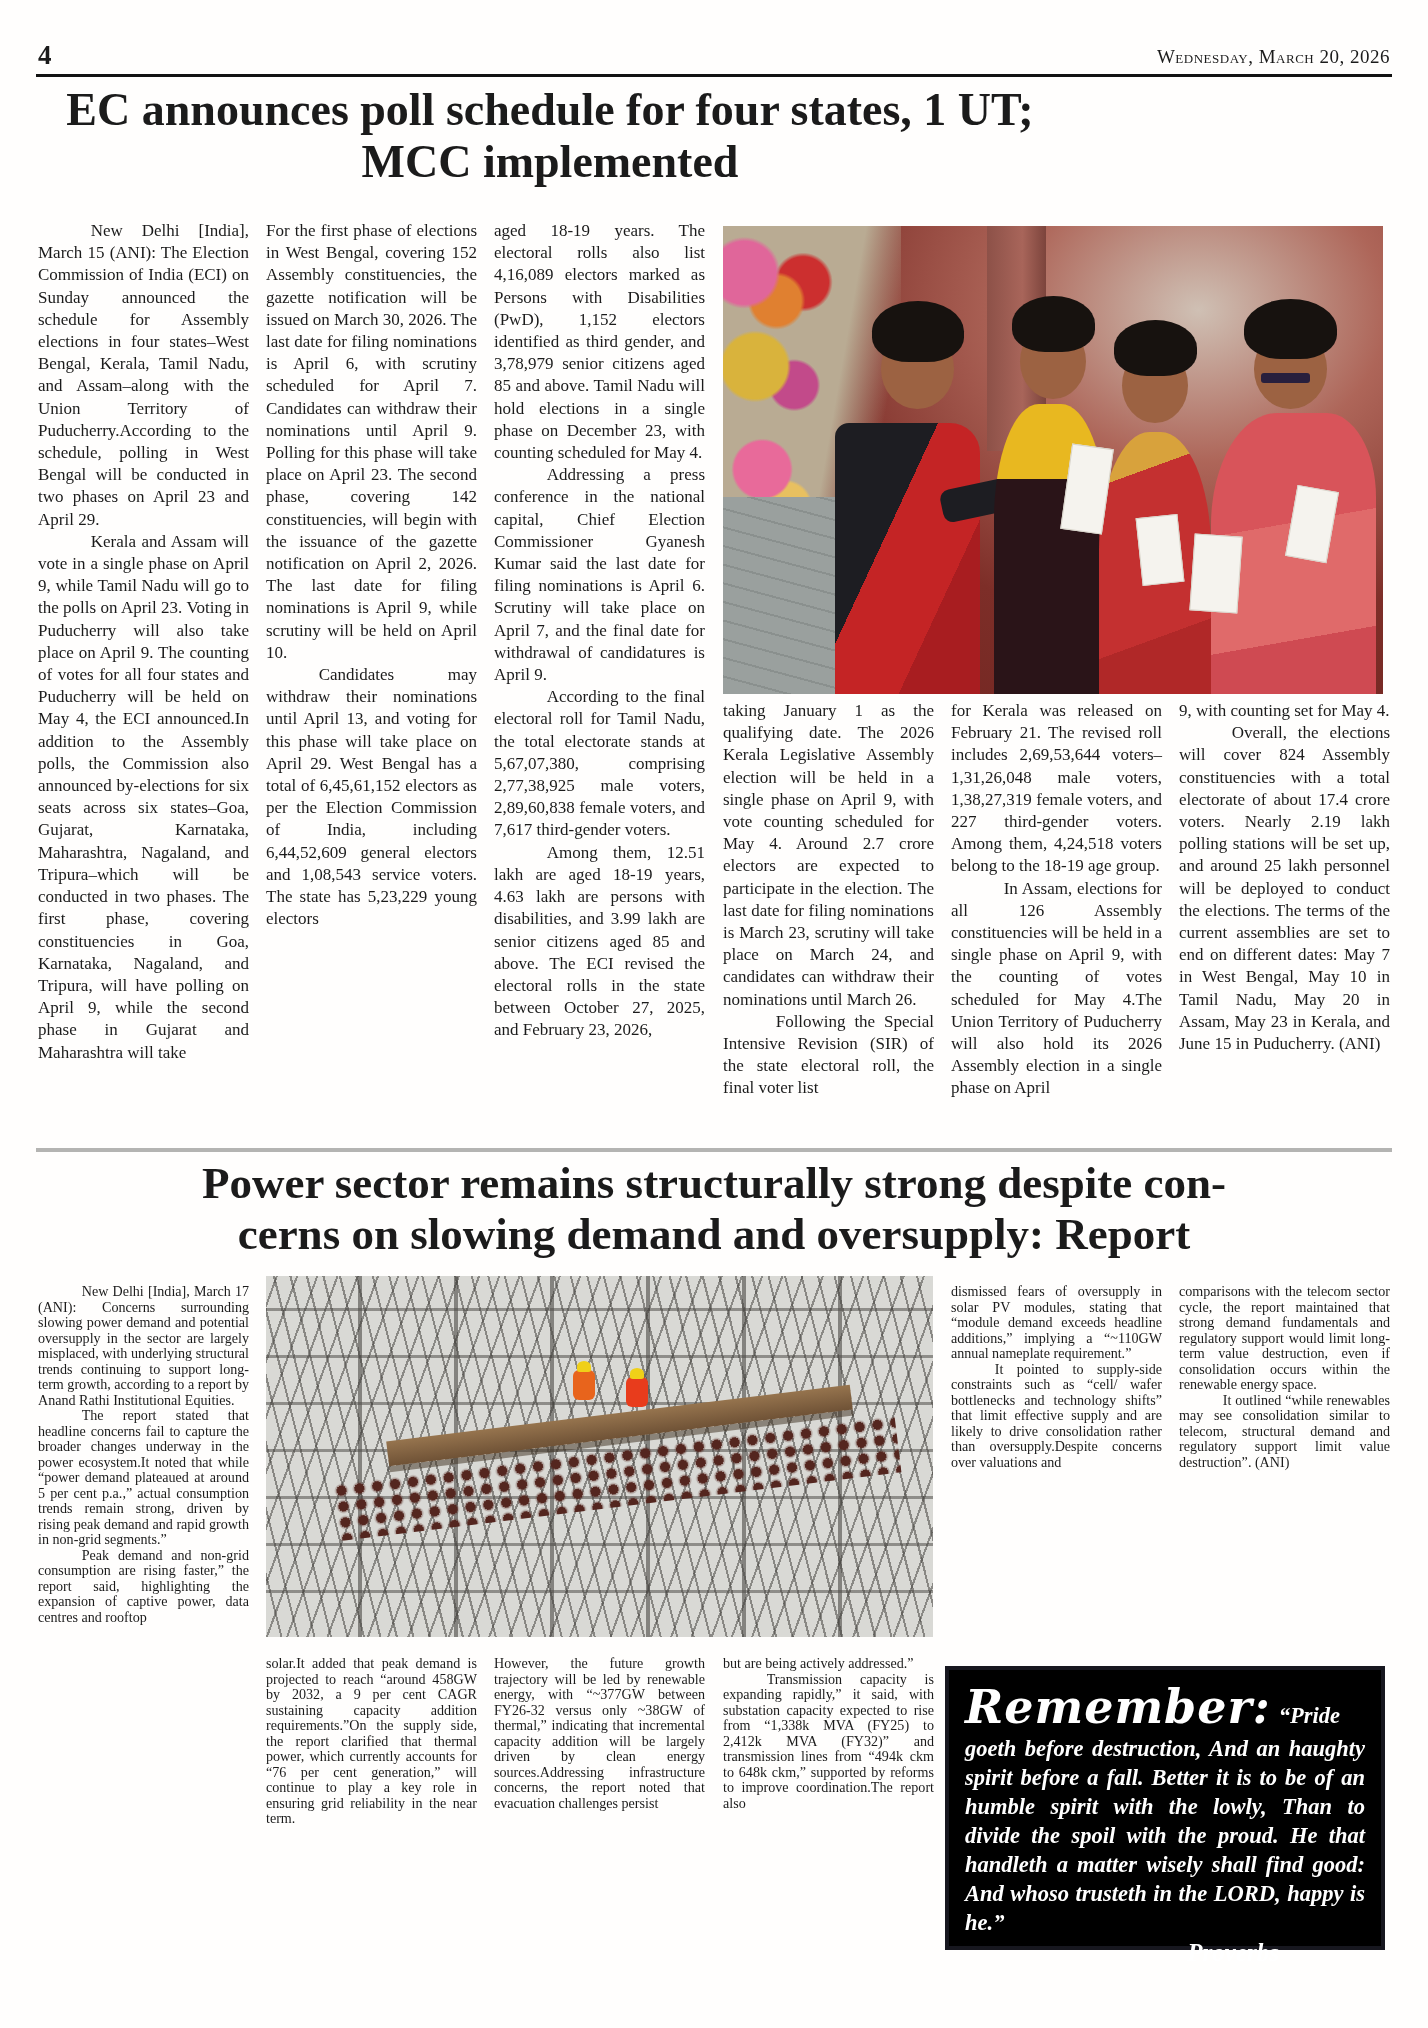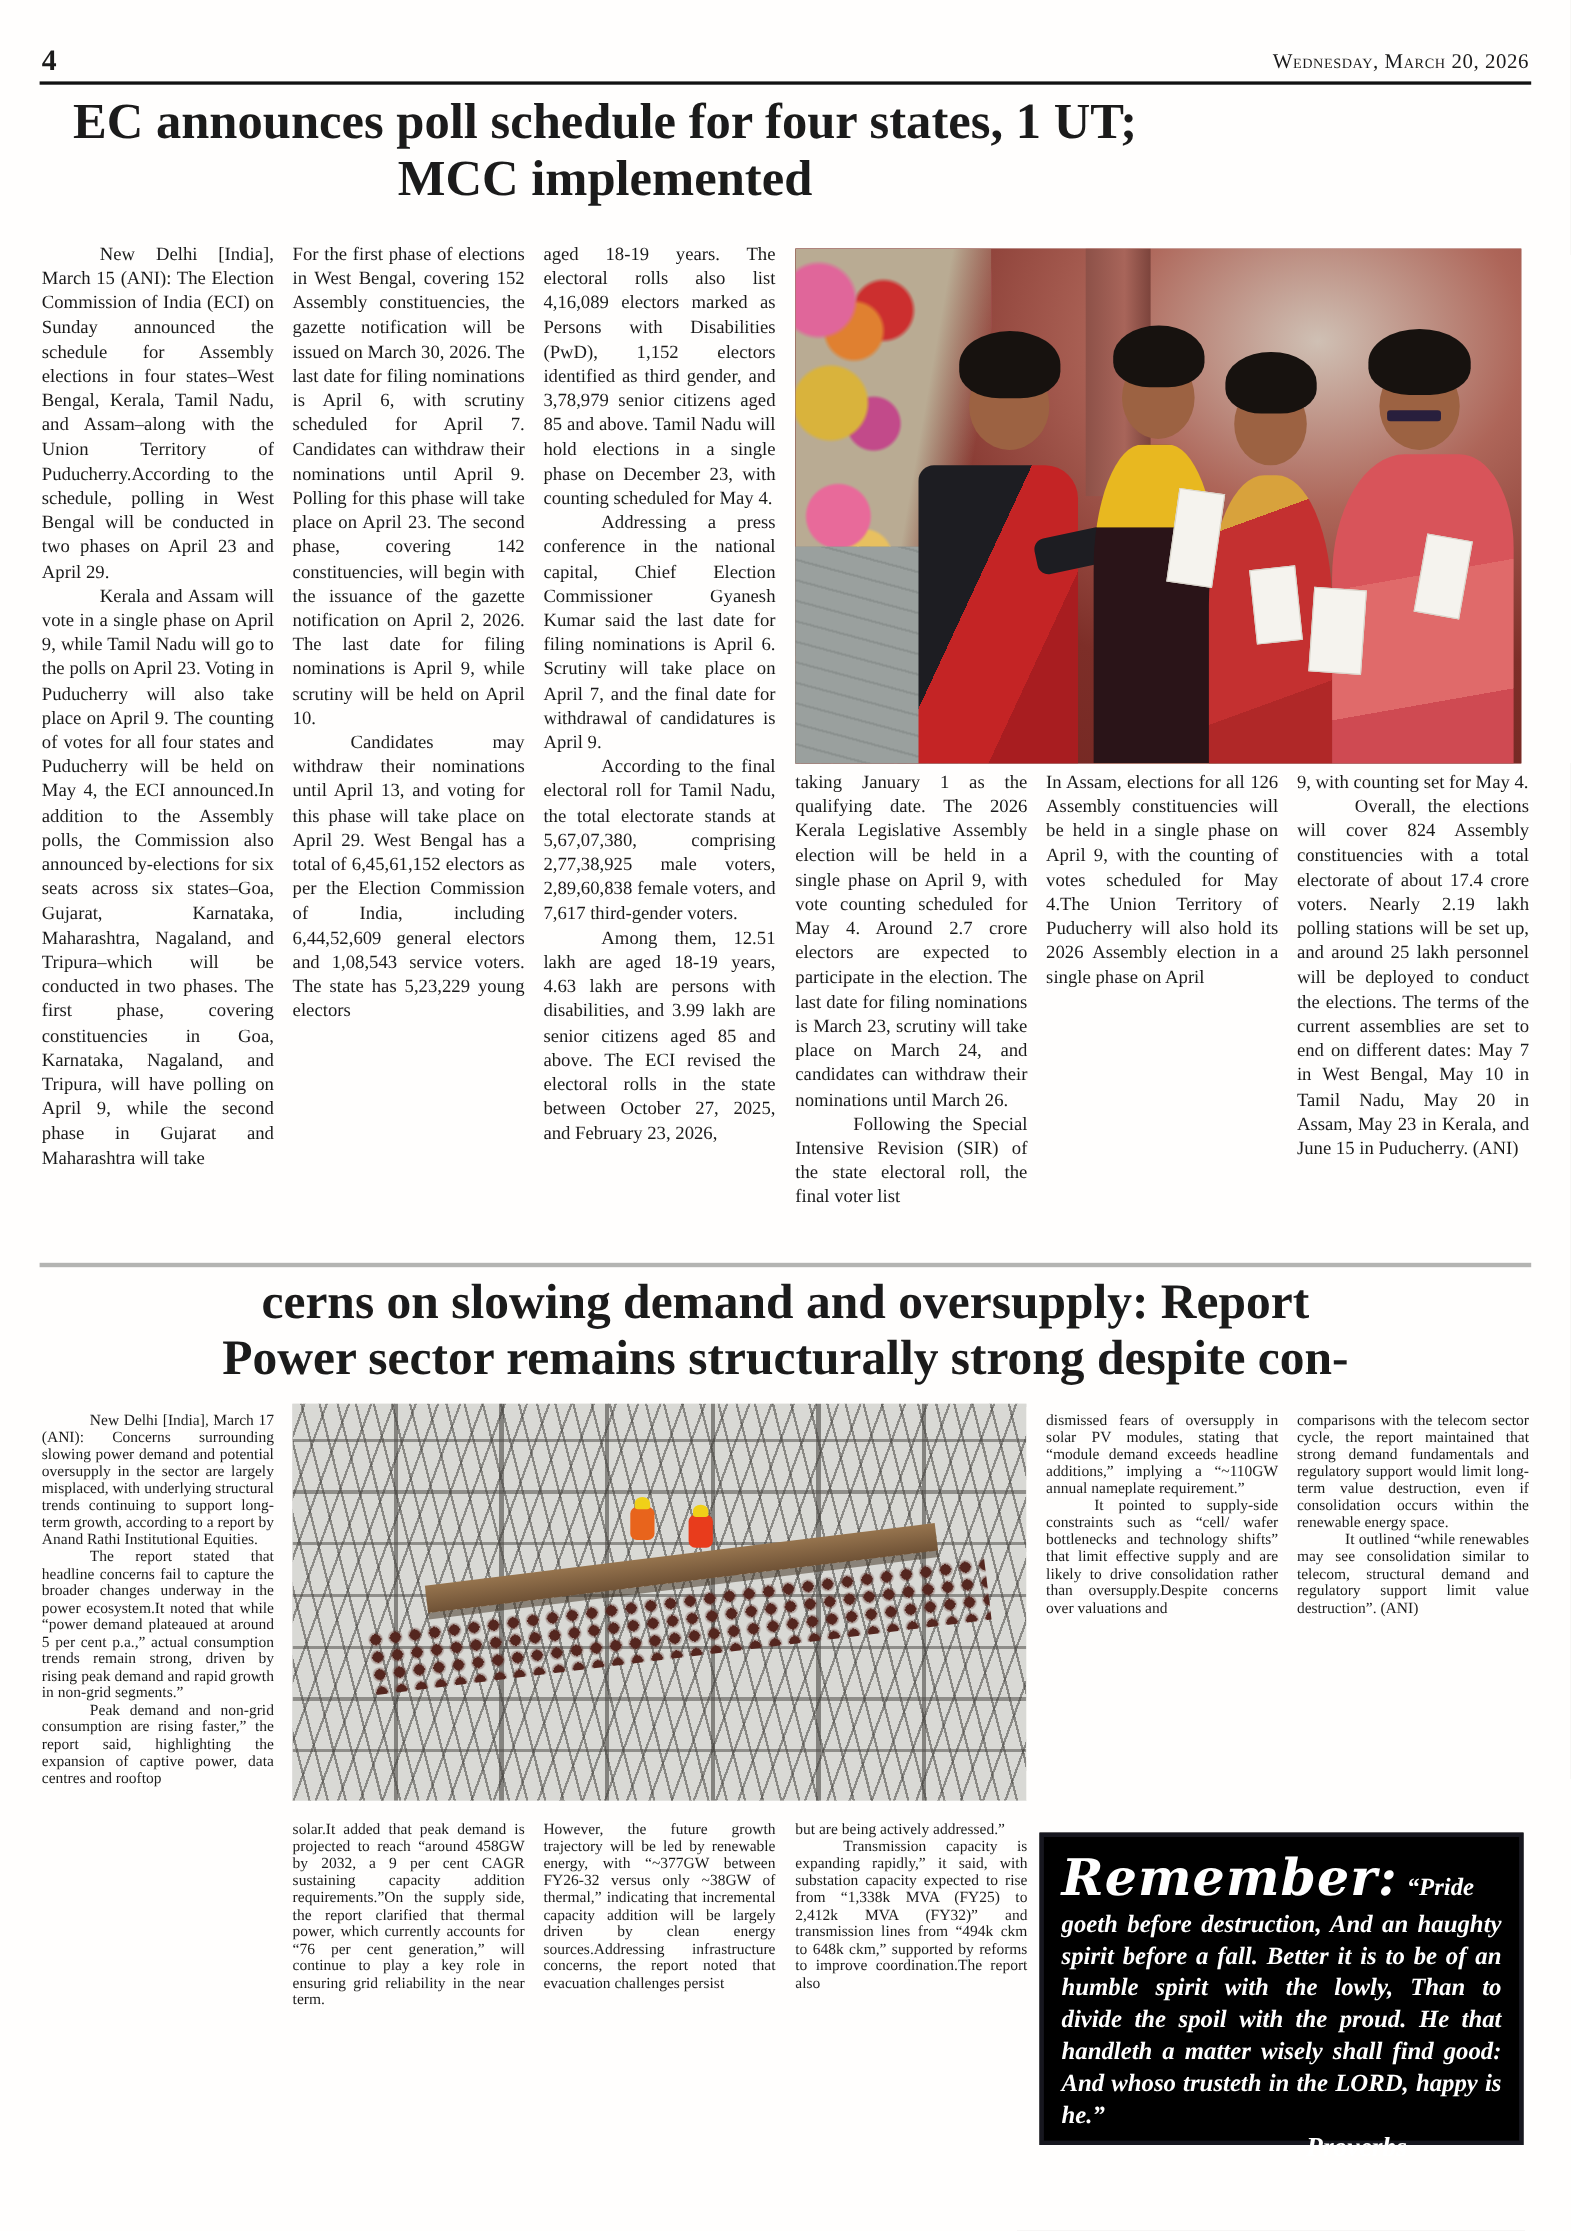--- a/index.html
+++ b/index.html
@@ -139,32 +139,33 @@
       <p>aged 18-19 years. The electoral rolls also list 4,16,089 electors marked as Persons with Disabilities (PwD), 1,152 electors identified as third gender, and 3,78,979 senior citizens aged 85 and above. Tamil Nadu will hold elections in a single phase on December 23, with counting scheduled for May 4.</p>
       <p>Addressing a press conference in the national capital, Chief Election Commissioner Gyanesh Kumar said the last date for filing nominations is April 6. Scrutiny will take place on April 7, and the final date for withdrawal of candidatures is April 9.</p>
       <p>According to the final electoral roll for Tamil Nadu, the total electorate stands at 5,67,07,380, comprising 2,77,38,925 male voters, 2,89,60,838 female voters, and 7,617 third-gender voters.</p>
       <p>Among them, 12.51 lakh are aged 18-19 years, 4.63 lakh are persons with disabilities, and 3.99 lakh are senior citizens aged 85 and above. The ECI revised the electoral rolls in the state between October 27, 2025, and February 23, 2026,</p>
     </div>
   <div id="a1-col4" class="col a1col">
       <p>taking January 1 as the qualifying date. The 2026 Kerala Legislative Assembly election will be held in a single phase on April 9, with vote counting scheduled for May 4. Around 2.7 crore electors are expected to participate in the election. The last date for filing nominations is March 23, scrutiny will take place on March 24, and candidates can withdraw their nominations until March 26.</p>
       <p>Following the Special Intensive Revision (SIR) of the state electoral roll, the final voter list</p>
     </div>
   <div id="a1-col5" class="col a1col">
+      <p>for Kerala was released on February 21. The revised roll includes 2,69,53,644 voters–1,31,26,048 male voters, 1,38,27,319 female voters, and 227 third-gender voters. Among them, 4,24,518 voters belong to the 18-19 age group.</p>
       <p>In Assam, elections for all 126 Assembly constituencies will be held in a single phase on April 9, with the counting of votes scheduled for May 4.The Union Territory of Puducherry will also hold its 2026 Assembly election in a single phase on April</p>
     </div>
   <div id="a1-col6" class="col a1col">
       <p>9, with counting set for May 4.</p>
       <p>Overall, the elections will cover 824 Assembly constituencies with a total electorate of about 17.4 crore voters. Nearly 2.19 lakh polling stations will be set up, and around 25 lakh personnel will be deployed to conduct the elections. The terms of the current assemblies are set to end on different dates: May 7 in West Bengal, May 10 in Tamil Nadu, May 20 in Assam, May 23 in Kerala, and June 15 in Puducherry. (ANI)</p>
     </div>
 
   <div id="article-divider"></div>
 
   <div id="a2-headline" class="headline">
+    <div>Power sector remains structurally strong despite con-</div>
     <div>cerns on slowing demand and oversupply: Report</div>
-    <div>Power sector remains structurally strong despite con-</div>
   </div>
 
   <div id="a2-photo">
     <div id="a2-lattice"></div>
     <div id="a2-beam"></div>
     <div id="a2-insulators"></div>
     <div id="w1v" class="worker-vest"></div>
     <div id="w1h" class="worker-helmet"></div>
     <div id="w2v" class="worker-vest"></div>
     <div id="w2h" class="worker-helmet"></div>

